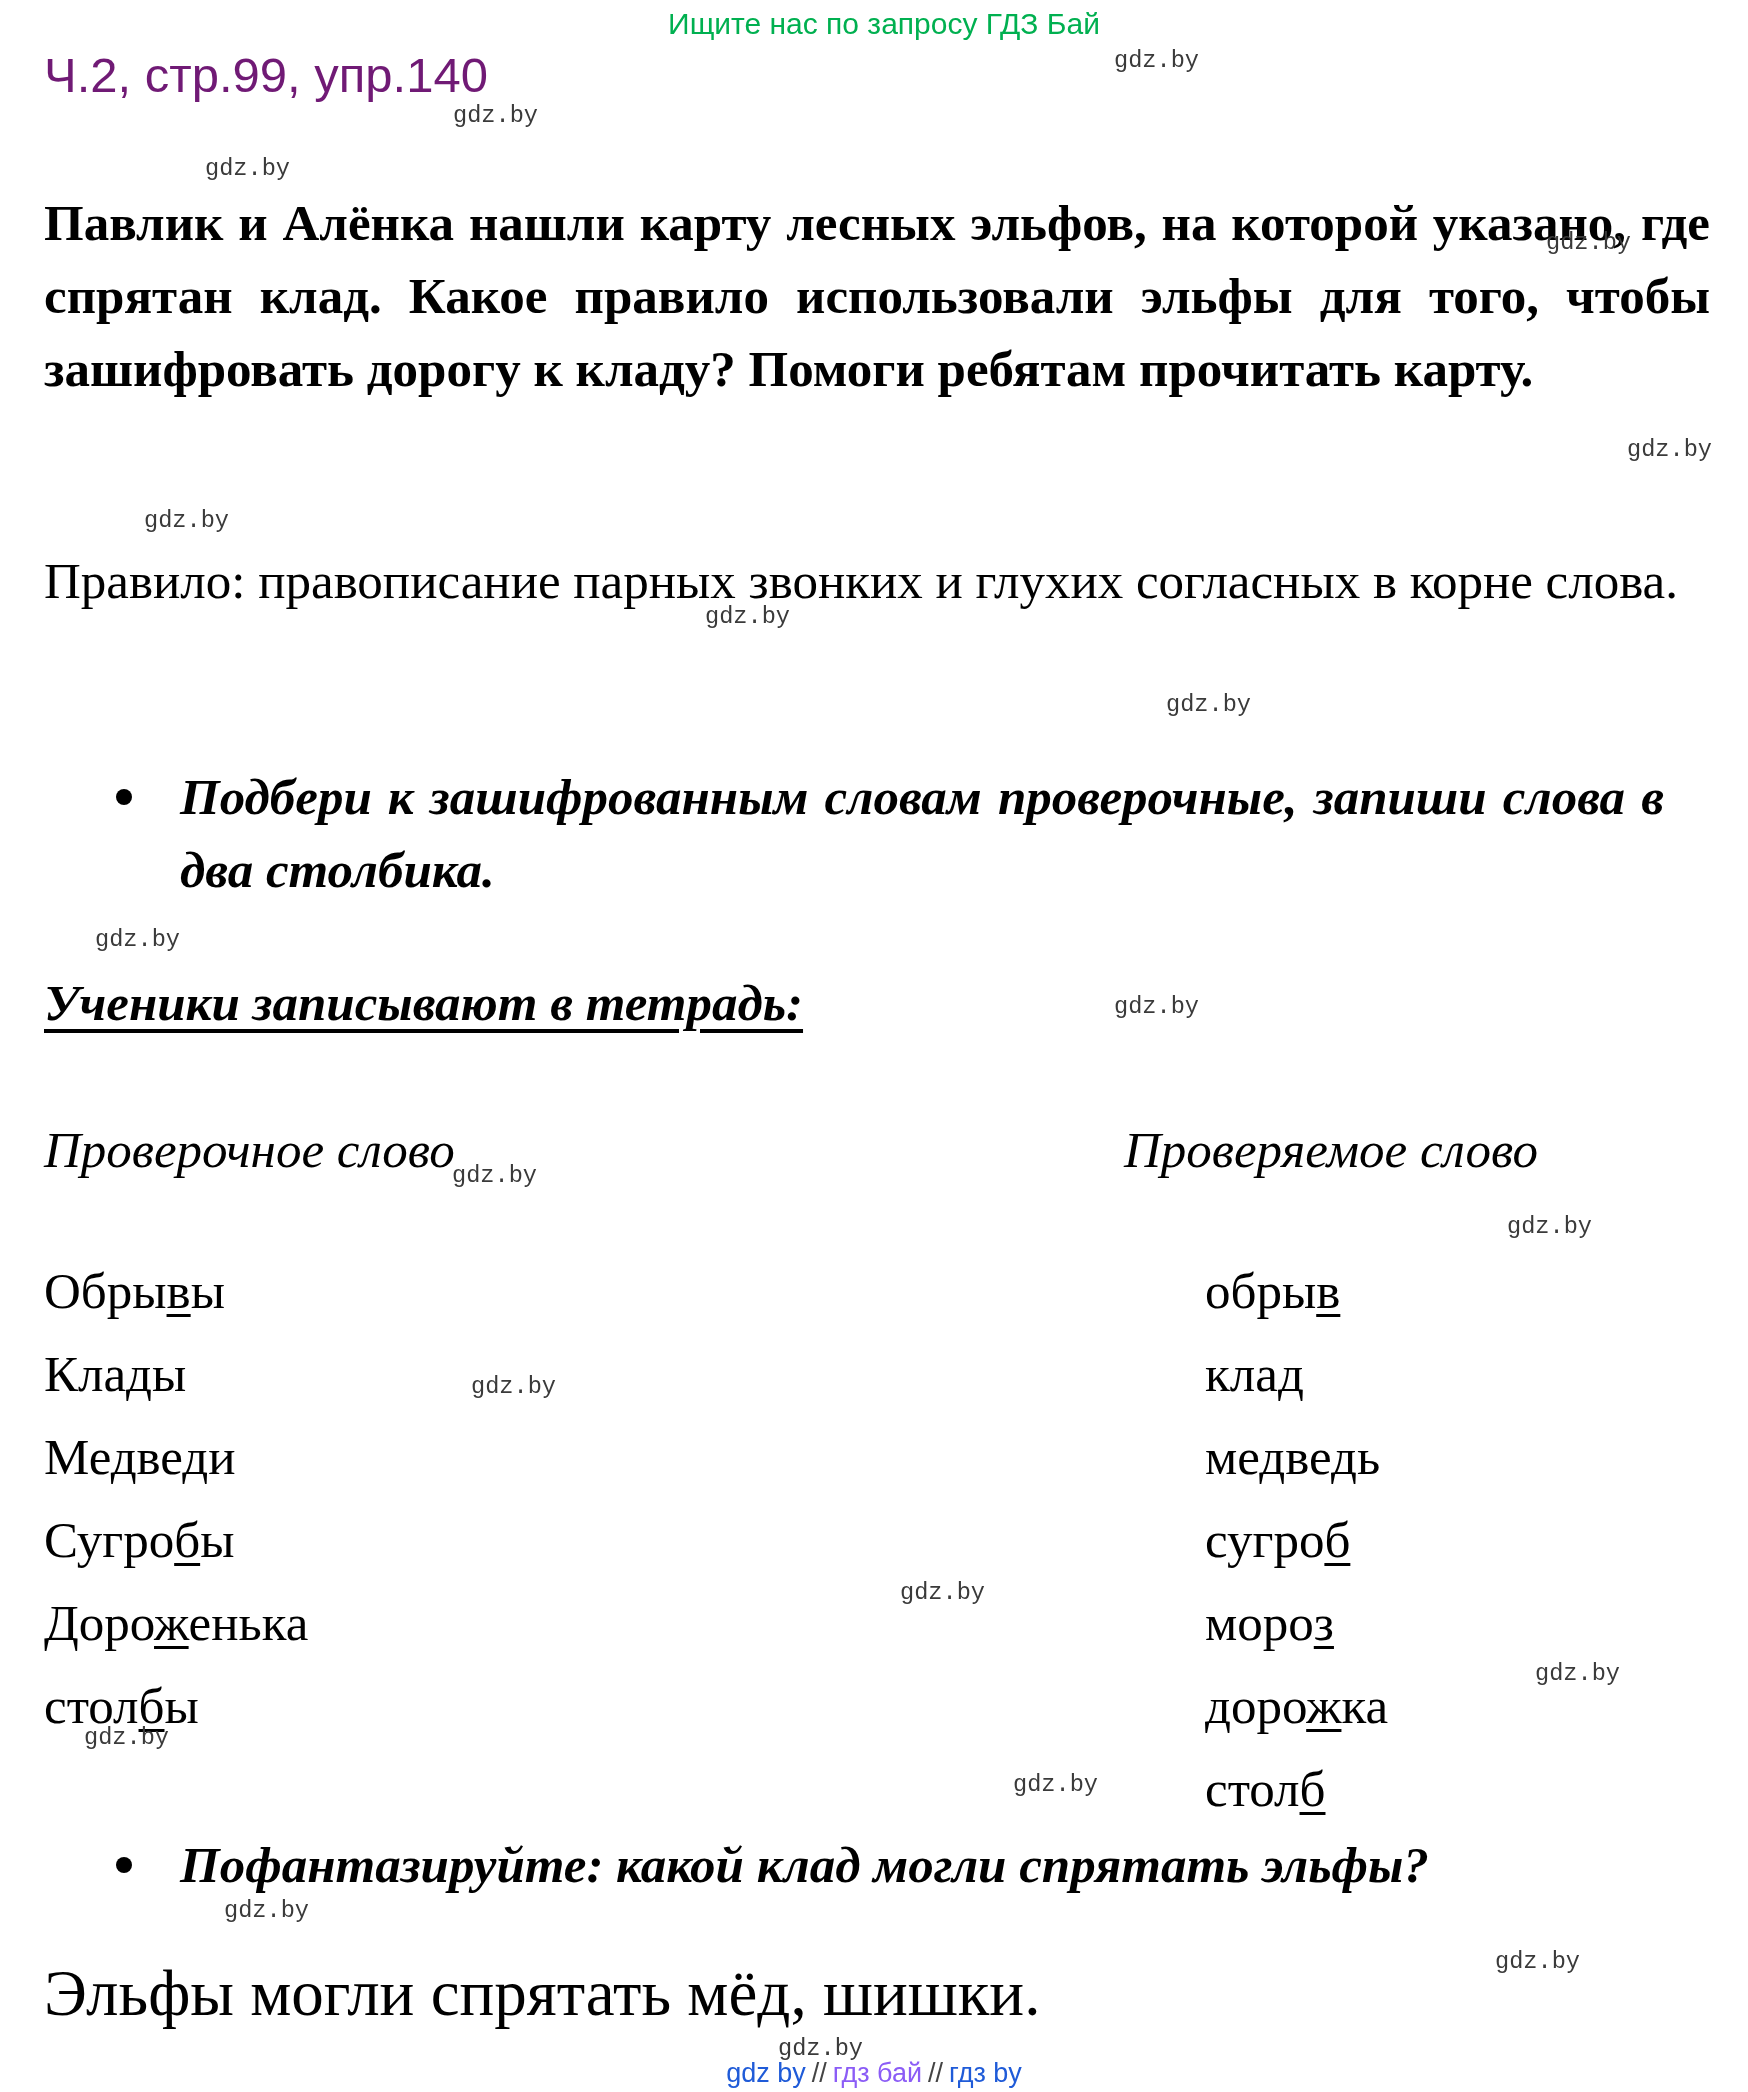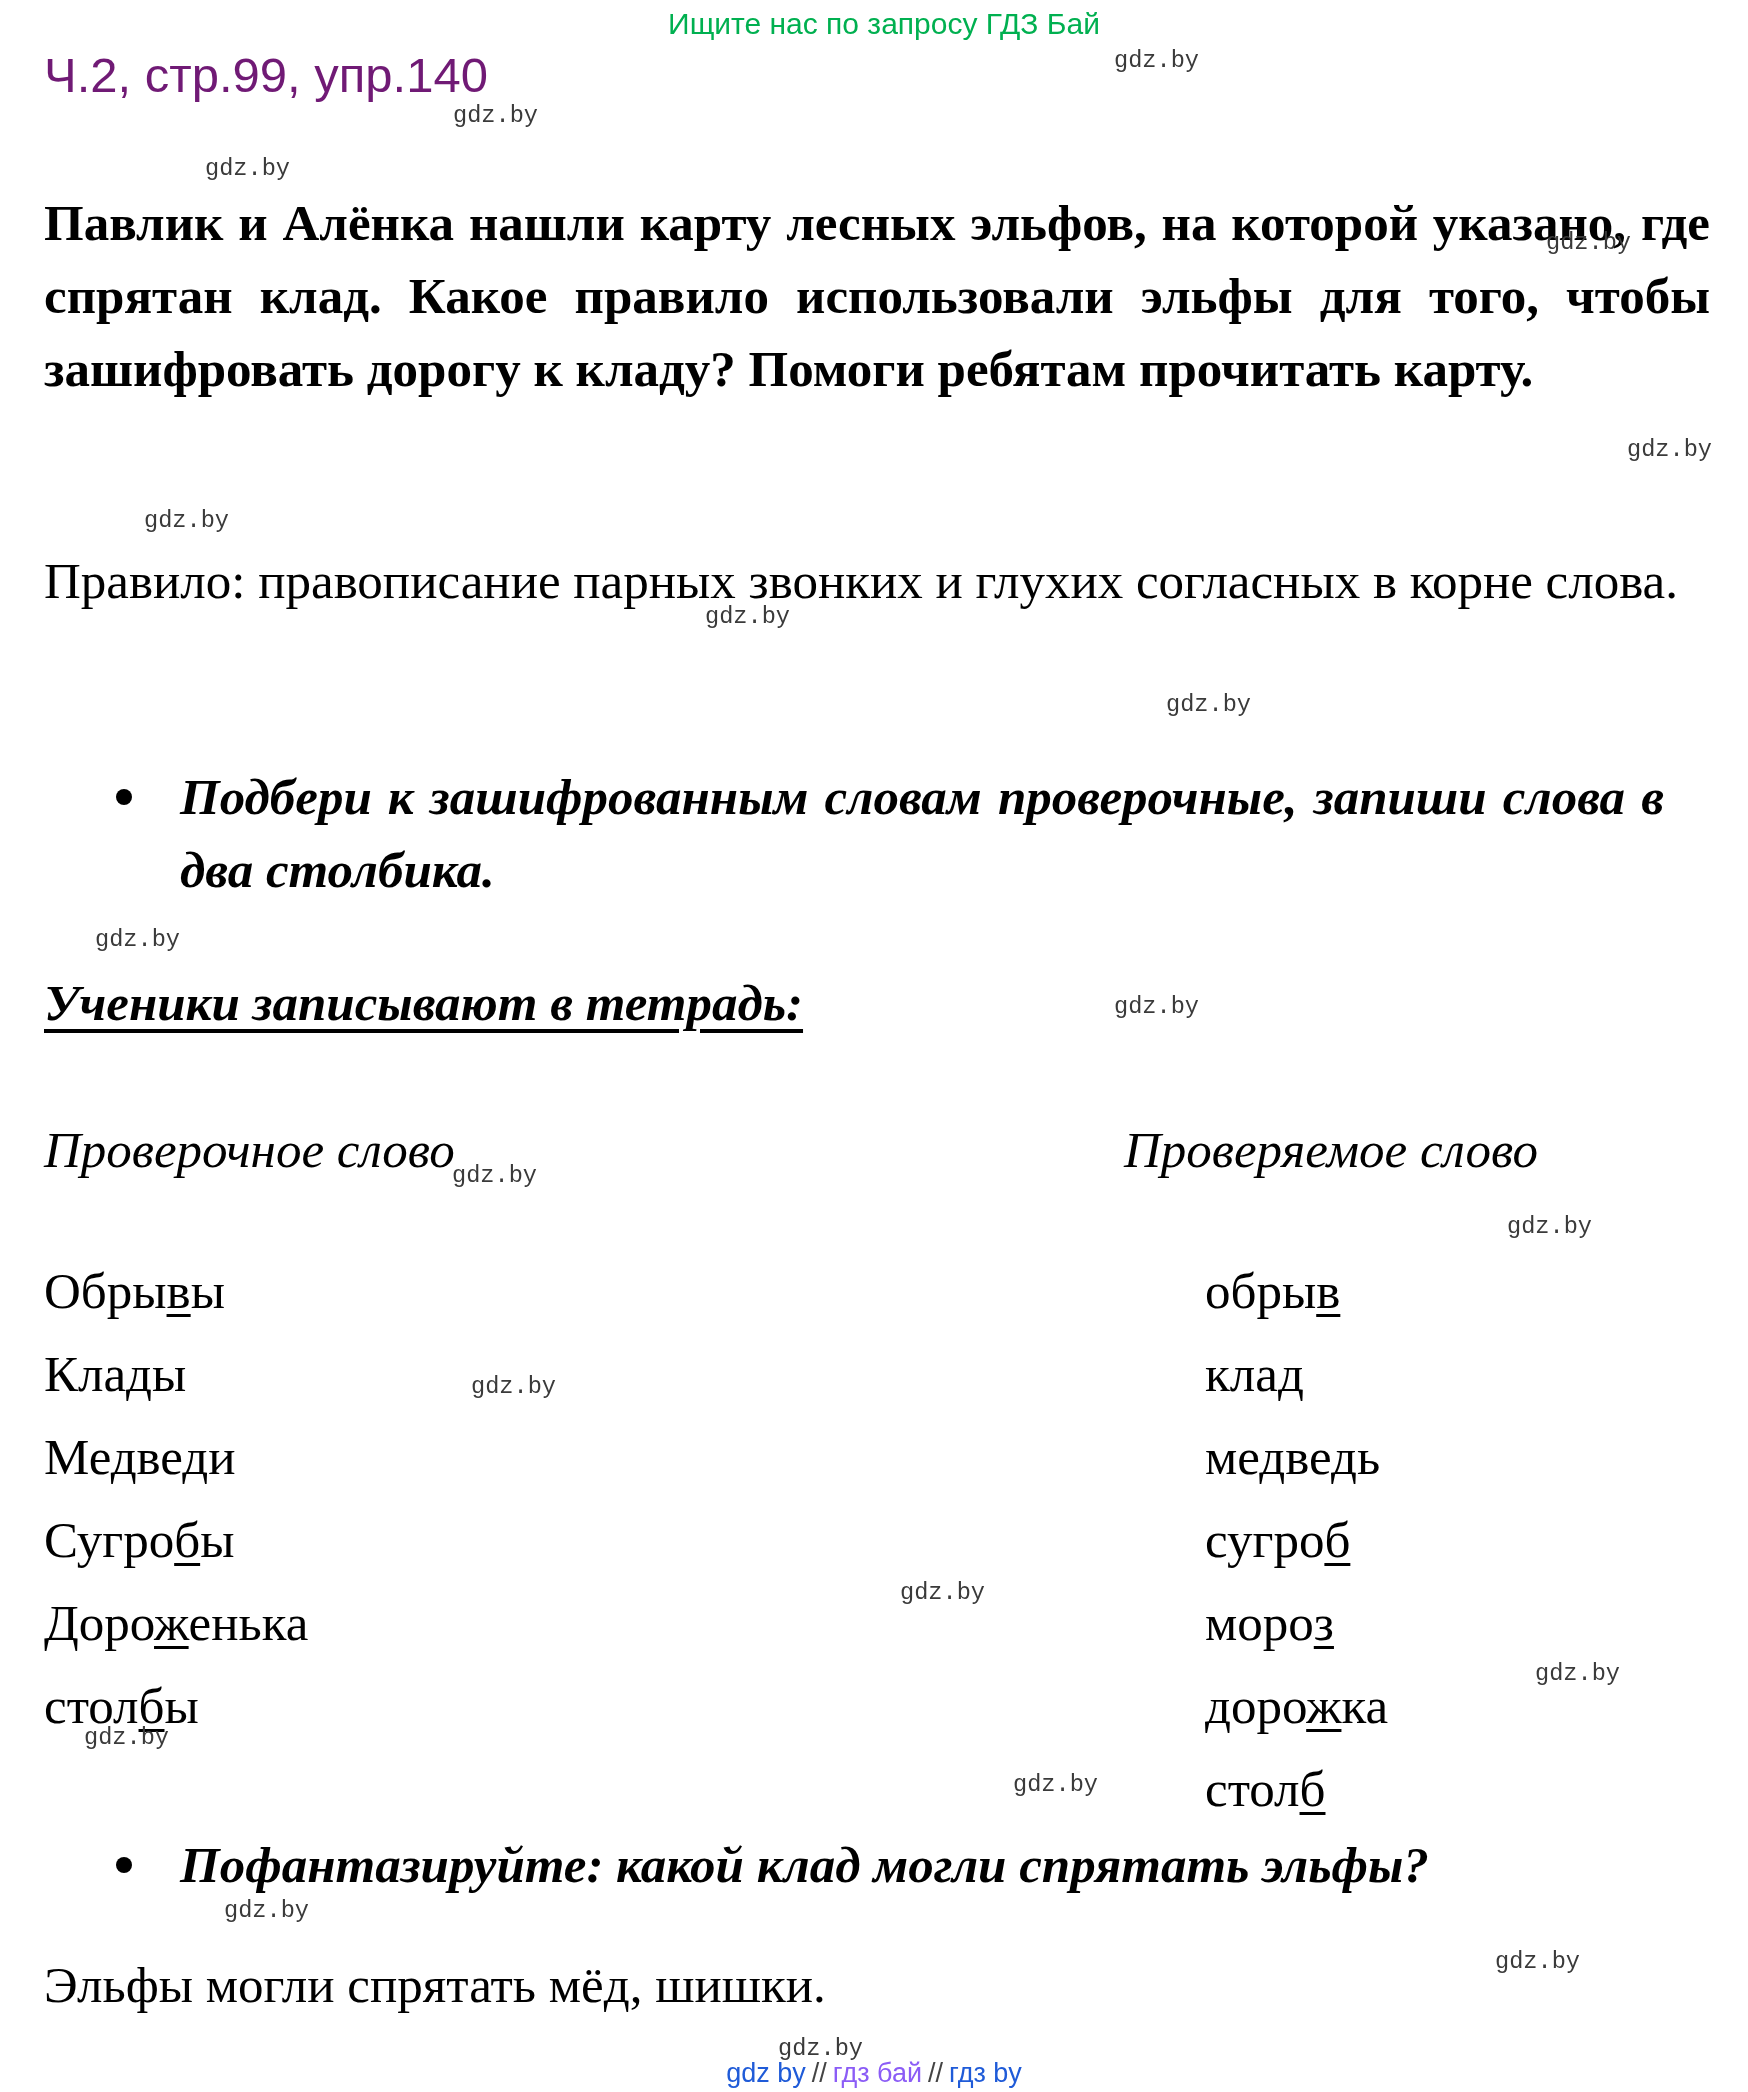--- a/index.html
+++ b/index.html
@@ -69,21 +69,21 @@
   .wcol { font-size: 51px; }
   .wline { height: 71px; line-height: 71px; white-space: nowrap; margin-top: 12px; }
   .ul {
     text-decoration: underline;
     text-decoration-thickness: 2.7px;
     text-underline-offset: 5.5px;
   }
 
   .answer-line {
     left: 44px; top: 1956px;
-    font-size: 51px;
+    font-size: 65px;
   }
 
   .wm {
     position: absolute;
     font-family: Liberation Mono, monospace;
     font-size: 23.6px;
     color: #3a3a3a;
     white-space: nowrap;
   }
 

